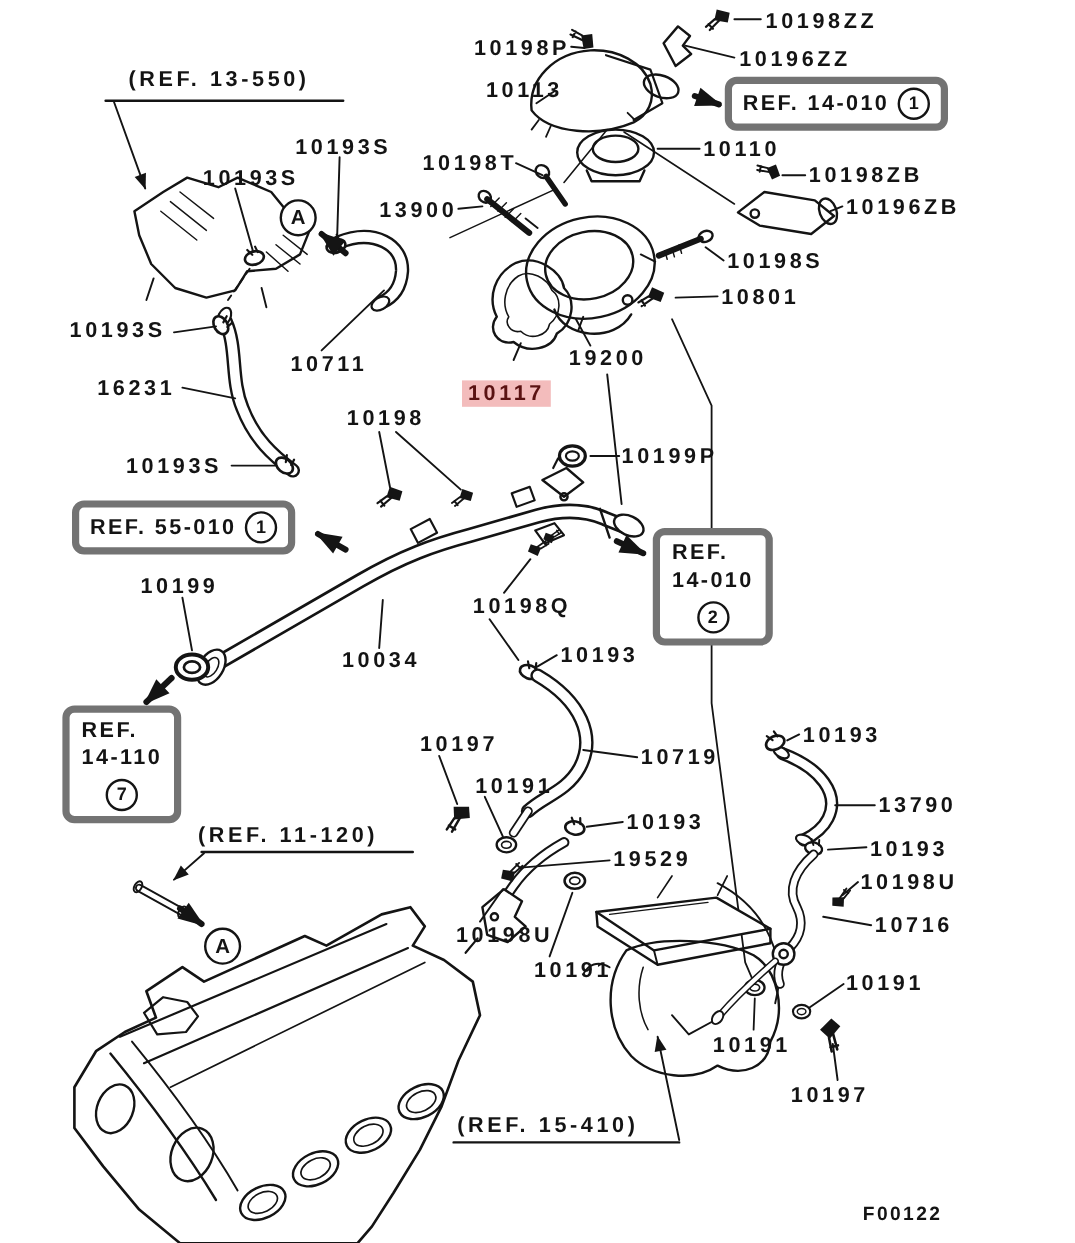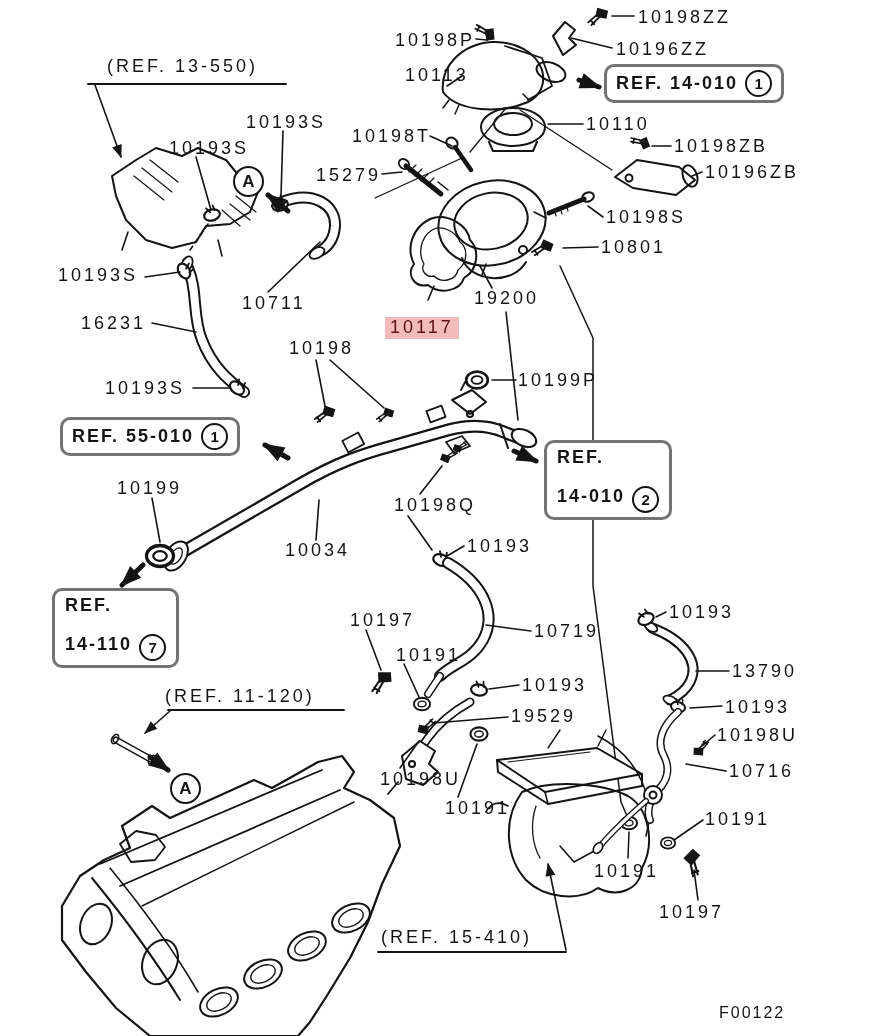--- a/index.html
+++ b/index.html
@@ -1,27 +1,27 @@
 <!DOCTYPE html>
 <html><head>
 <meta charset="utf-8">
 <style>
   html,body{margin:0;padding:0;background:#e8e8e8;}
   .canvas{position:relative;width:896px;height:1036px;background:#ffffff;overflow:hidden;
           font-family:"Liberation Sans","DejaVu Sans",sans-serif;color:#141414;}
   svg.art{position:absolute;left:0;top:0;z-index:1;}
-  .lbl{position:absolute;z-index:3;font-weight:normal;font-size:18px;line-height:1.05;
+  .lbl{position:absolute;z-index:3;font-weight:bold;font-size:18px;line-height:1.05;
        letter-spacing:3px;white-space:nowrap;color:#141414;}
   .lbl.small{font-size:16px;letter-spacing:2px;}
   .lbl.hl{background:#f3bcbc;color:#5a1212;padding:1px 5px 2px 5px;}
-  .refbox{position:absolute;z-index:3;border:3px solid #737373;border-radius:10px;background:#fff;
+  .refbox{position:absolute;z-index:3;border:6px solid #737373;border-radius:10px;background:#fff;
           font-weight:bold;font-size:18px;letter-spacing:2px;padding:3px 9px;
           display:flex;align-items:center;gap:7px;}
-  .refbox .row{display:flex;align-items:flex-start;gap:7px;}
-  .refbox.two{flex-direction:column;align-items:flex-start;gap:18px;padding:4px 10px;}
+  .refbox .row{display:flex;align-items:center;gap:7px;flex-direction:column;}
+  .refbox.two{flex-direction:column;align-items:flex-start;gap:2px;padding:4px 10px;}
   .circnum{display:inline-flex;flex:none;align-items:center;justify-content:center;
            width:23px;height:23px;border:2.5px solid #141414;border-radius:50%;
            font-size:15px;letter-spacing:0;}
   .amark{position:absolute;z-index:3;width:27px;height:27px;border:2.5px solid #141414;
          border-radius:50%;background:#fff;display:flex;align-items:center;justify-content:center;
          font-weight:bold;font-size:17px;letter-spacing:0;}
 </style>
 </head>
 <body>
 
@@ -292,21 +292,21 @@
 
 <div class="lbl" style="left:107px;top:57px">(REF. 13-550)</div>
 <div class="lbl" style="left:638px;top:8px">10198ZZ</div>
 <div class="lbl" style="left:616px;top:40px">10196ZZ</div>
 <div class="lbl" style="left:395px;top:31px">10198P</div>
 <div class="lbl" style="left:405px;top:66px">10113</div>
 <div class="lbl" style="left:586px;top:115px">10110</div>
 <div class="lbl" style="left:352px;top:127px">10198T</div>
 <div class="lbl" style="left:674px;top:137px">10198ZB</div>
 <div class="lbl" style="left:705px;top:163px">10196ZB</div>
-<div class="lbl" style="left:316px;top:166px">15279</div>
+<div class="lbl" style="left:316px;top:166px">13900</div>
 <div class="lbl" style="left:606px;top:208px">10198S</div>
 <div class="lbl" style="left:601px;top:238px">10801</div>
 <div class="lbl" style="left:246px;top:113px">10193S</div>
 <div class="lbl" style="left:169px;top:139px">10193S</div>
 <div class="lbl" style="left:58px;top:266px">10193S</div>
 <div class="lbl" style="left:242px;top:294px">10711</div>
 <div class="lbl" style="left:81px;top:314px">16231</div>
 <div class="lbl hl" style="left:385px;top:317px">10117</div>
 <div class="lbl" style="left:474px;top:289px">19200</div>
 <div class="lbl" style="left:289px;top:339px">10198</div>

